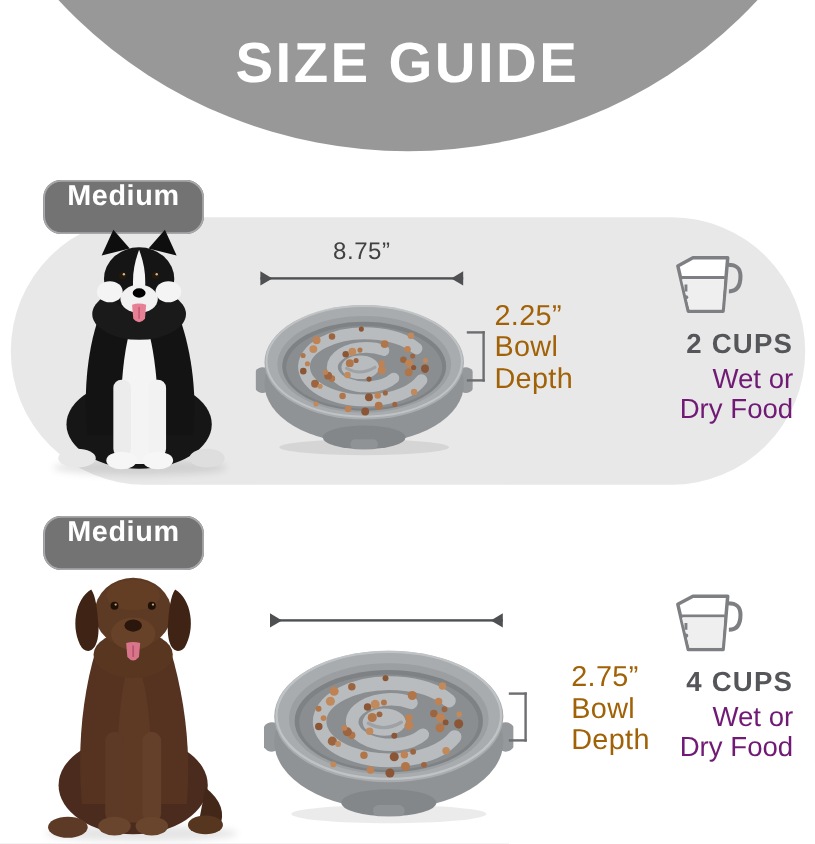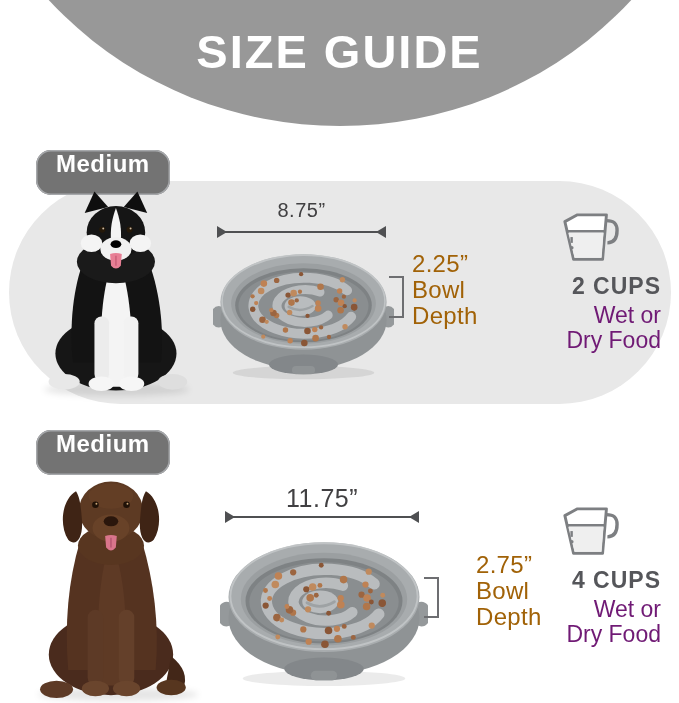--- a/index.html
+++ b/index.html
@@ -231,35 +231,34 @@
   </div>
 
   <div class="section">
     <div class="pill large">Medium</div>
 
     <div class="shadow" style="left:38px;top:688px;width:160px;height:13px;"></div>
     <svg class="art" style="left:27px;top:464px" width="166" height="238">
       <use href="#sym-lab"></use>
     </svg>
 
-    <div class="dim-label" style="left:225px;top:484px;width:194px;font-size:25px;">11.75”</div>
     <div class="dim-line" style="left:225px;top:516px;width:194px;"></div>
 
     <svg class="art" style="left:220px;top:527px" width="208" height="161">
       <use href="#sym-bowl"></use>
     </svg>
 
     <div class="bracket" style="left:424px;top:577px;height:37px;"></div>
     <div class="depth" style="left:476px;top:552px;">
       <div>2.75”</div>
       <div>Bowl</div>
       <div>Depth</div>
     </div>
 
-    <div class="capacity" style="left:519px;top:504px;">
+    <div class="capacity" style="left:519px;top:492px;">
       <svg width="64" height="58" viewBox="0 0 66 60">
         <use href="#sym-cup"></use>
       </svg>
       <div class="cups">4 CUPS</div>
       <div class="food">
         <div>Wet or</div>
         <div>Dry Food</div>
       </div>
     </div>
   </div>

